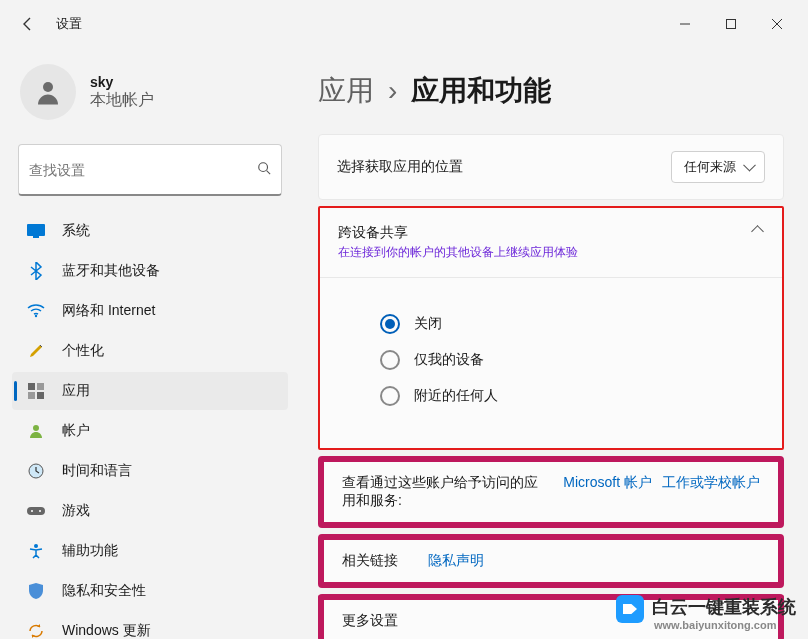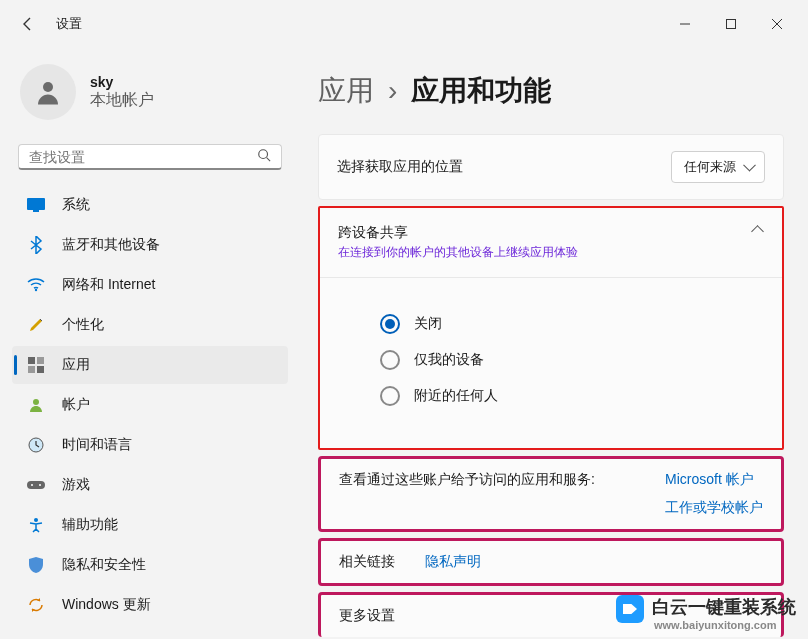--- a/index.html
+++ b/index.html
@@ -13,21 +13,21 @@
 
 .shell { display: flex; height: calc(639px - 48px); }
 
 .sidebar { width: 300px; padding: 8px 12px; overflow-y: auto; }
 .user-block { display: flex; align-items: center; padding: 8px 8px 20px 8px; }
 .avatar { width: 56px; height: 56px; border-radius: 50%; background: #e6e6e6; display: flex; align-items: center; justify-content: center; margin-right: 14px; }
 .avatar svg { width: 30px; height: 30px; fill: #6b6b6b; }
 .user-name { font-weight: 600; font-size: 14px; }
 .user-sub { font-size: 16px; color: #5a5a5a; }
 
-.search-box { margin: 4px 6px 16px 6px; height: 26px; background: #fff; border: 1px solid #d0d0d0; border-bottom: 2px solid #888; border-radius: 4px; display: flex; align-items: center; padding: 0 10px; }
+.search-box { margin: 4px 6px 16px 6px; height: 52px; background: #fff; border: 1px solid #d0d0d0; border-bottom: 2px solid #888; border-radius: 4px; display: flex; align-items: center; padding: 0 10px; }
 .search-box input { border: none; outline: none; flex: 1; font-size: 14px; background: transparent; }
 .search-ico { color: #555; }
 
 .nav { list-style: none; }
 .nav li { display: flex; align-items: center; height: 38px; padding: 0 10px 0 14px; border-radius: 4px; cursor: pointer; position: relative; margin: 2px 0; }
 .nav li.active { background: #eaeaea; }
 .nav li.active::before { content: ""; position: absolute; left: 2px; top: 9px; bottom: 9px; width: 3px; background: #0067c0; border-radius: 2px; }
 .nav .ico { width: 20px; height: 20px; margin-right: 16px; display: flex; align-items: center; justify-content: center; }
 .nav .lbl { font-size: 14px; }
 
@@ -46,23 +46,23 @@
 .expander-head { padding: 16px 18px; display: flex; align-items: flex-start; border-bottom: 1px solid #e8e8e8; background: #fbfbfb; }
 .chevron { width: 14px; height: 14px; display: flex; align-items: center; justify-content: center; }
 .chevron::before { content: ""; width: 8px; height: 8px; border-right: 1.4px solid #555; border-bottom: 1.4px solid #555; transform: rotate(-135deg); }
 .radio-group { padding: 20px 0 26px 60px; background: #fbfbfb; }
 .radio-row { display: flex; align-items: center; margin: 16px 0; cursor: pointer; }
 .radio { width: 20px; height: 20px; border: 2px solid #888; border-radius: 50%; margin-right: 14px; position: relative; }
 .radio.checked { border-color: #005fb8; }
 .radio.checked::after { content: ""; position: absolute; inset: 3px; background: #005fb8; border-radius: 50%; }
 .radio-lbl { font-size: 14px; }
 
-.link-row { background: #fbfbfb; border: 3px solid #be185d; border-radius: 4px; padding: 12px 18px; margin-bottom: 6px; display: flex; }
+.link-row { background: #fbfbfb; border: 6px solid #be185d; border-radius: 4px; padding: 12px 18px; margin-bottom: 6px; display: flex; }
 .link-row .lt { font-size: 14px; flex: 1; padding-right: 12px; }
-.link-row .links { display: flex; flex-direction: column; gap: 10px; }
+.link-row .links { display: flex; gap: 10px; }
 .link { color: #0067c0; font-size: 14px; cursor: pointer; }
 
 .watermark { position: absolute; bottom: 8px; right: 12px; display: flex; align-items: flex-start; font-size: 18px; font-weight: 600; color: #2b2b2b; }
 .wm-badge { width: 28px; height: 28px; background: #1e9cff; border-radius: 6px; margin-right: 8px; display: flex; align-items: center; justify-content: center; }
 .wm-badge::before { content: ""; width: 14px; height: 10px; background: #fff; clip-path: polygon(0 0, 60% 0, 100% 50%, 60% 100%, 0 100%); }
 .wm-sub { font-size: 11px; color: #888; margin-left: 2px; }
 </style>
 </head>
 <body>
 

